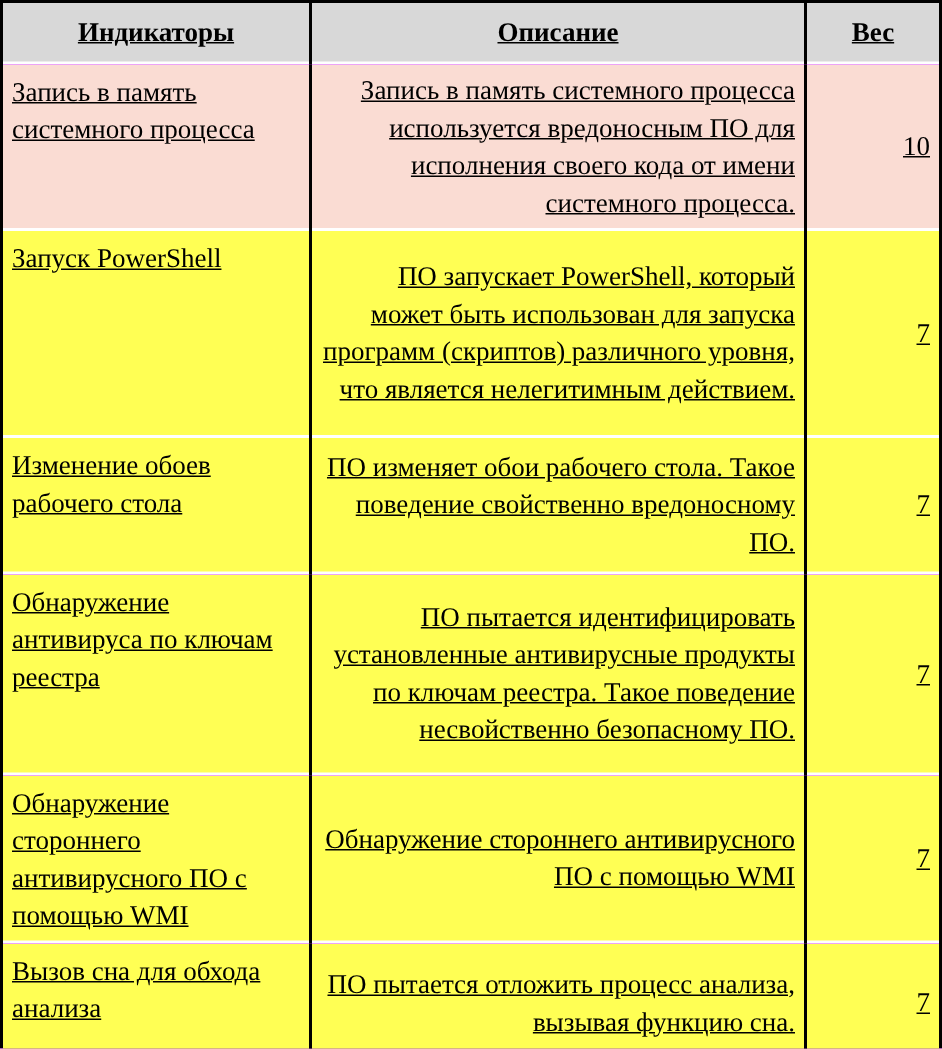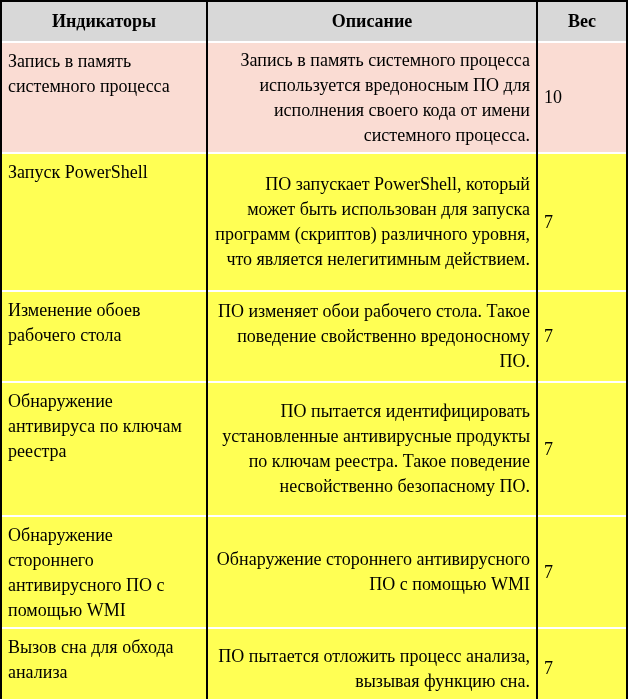--- a/index.html
+++ b/index.html
@@ -6,20 +6,21 @@
     margin: 0;
     padding: 0;
     background: #ffffff;
   }
   .frame {
     box-sizing: border-box;
     width: 628px;
     height: 699px;
     border: 2px solid var(--border, #000);
     background: #d946ef;
+    text-decoration: underline;
   }
   table.doc-table {
     width: 624px;
     height: 695px;
     border-collapse: collapse;
     table-layout: fixed;
     font-family: "Liberation Serif", "DejaVu Serif", serif;
     color: #000;
   }
   col.c-ind    { width: 205px; }
@@ -48,21 +49,21 @@
     vertical-align: top;
     text-align: left;
     padding-top: 6px;
   }
   td.cell-desc {
     vertical-align: middle;
     text-align: right;
   }
   td.cell-weight {
     vertical-align: middle;
-    text-align: left;
+    text-align: right;
   }
   tr.row-pink   td { background: var(--pink, #fadcd3); }
   tr.row-yellow td { background: var(--yellow, #ffff54); }
 
   
   tr[data-row="0"] { height: 111px; padding-left: 44px; }
   tr[data-row="1"] { height: 138px; }
   tr[data-row="2"] { height: 91px; border-radius: 25px;  }
   tr[data-row="3"] { height: 134px; }
   tr[data-row="4"] { height: 112px; }

